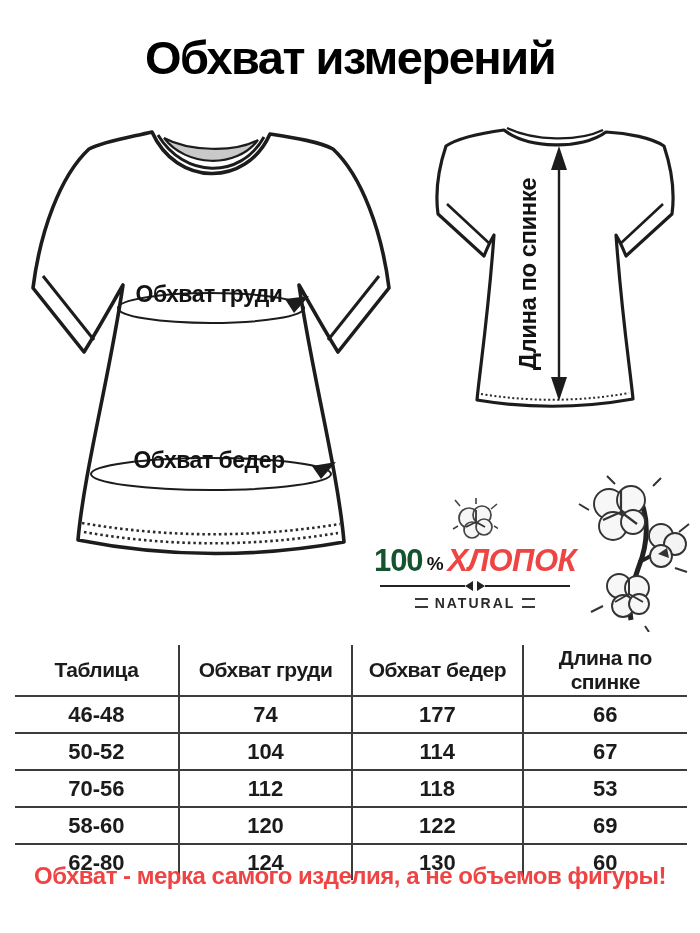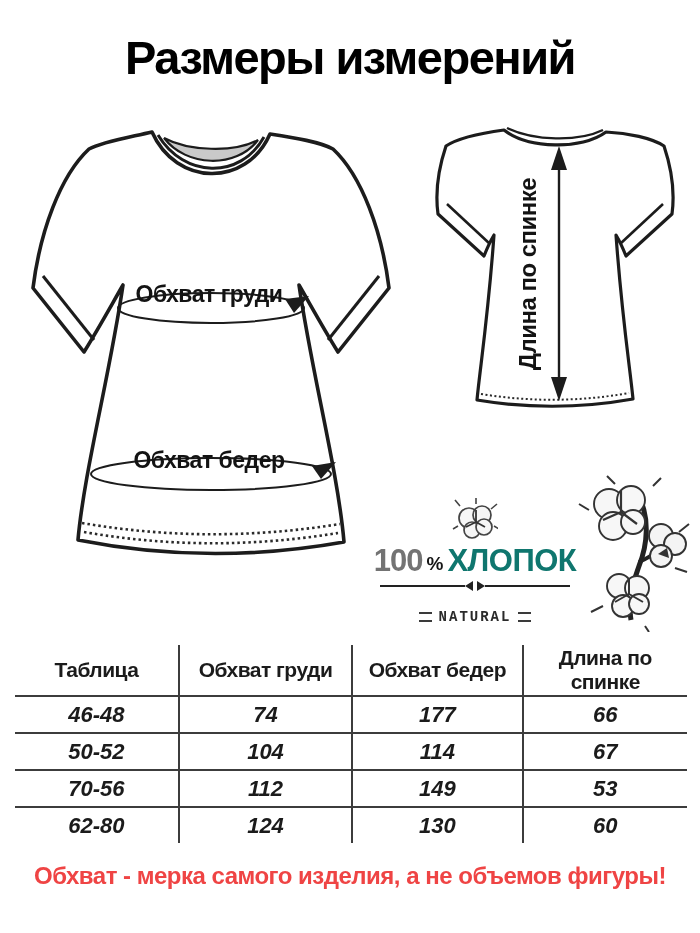--- a/index.html
+++ b/index.html
@@ -14,53 +14,53 @@
   .front-illu{position:absolute;left:26px;top:112px;}
   .back-illu{position:absolute;left:422px;top:108px;}
 
   svg text.measure{font-family:"Liberation Sans","DejaVu Sans",sans-serif;
     font-weight:700;fill:#131313;}
 
   
   .logo{position:absolute;left:372px;top:496px;width:206px;text-align:center;}
   .logo .boll{display:block;margin:0 auto;}
   .logo-line{display:flex;align-items:baseline;justify-content:center;margin-top:1px;}
-  .logo-100{font-size:31px;font-weight:800;letter-spacing:-1px;color:#737373;}
+  .logo-100{font-size:31px;font-weight:800;letter-spacing:-1px;color:#14532d;}
   .logo-pct{font-size:19px;font-weight:800;color:#161616;margin:0 4px;position:relative;top:-1px;}
-  .logo-prod{font-size:31px;font-weight:800;letter-spacing:-0.5px;color:#0f766e;}
+  .logo-prod{font-size:31px;font-weight:800;letter-spacing:-0.5px;color:#ef4444;font-style:italic;}
   .logo-divider{display:flex;align-items:center;margin:1px 8px 0 8px;}
   .logo-divider .rule{flex:1;height:0;border-top:2px solid #222;}
-  .logo-sub{display:flex;align-items:center;justify-content:center;margin-top:17px;
-    font-family:Liberation Mono, monospace;font-weight:700;
+  .logo-sub{display:flex;align-items:center;justify-content:center;margin-top:3px;
+    font-family:Liberation Sans, sans-serif;font-weight:700;
     font-size:14px;letter-spacing:2px;color:#2a2a2a;}
   .logo-sub::before,.logo-sub::after{content:"";width:13px;height:6px;
     border-top:2px solid #3a3a3a;border-bottom:2px solid #3a3a3a;margin:0 7px;}
 
   .branch-illu{position:absolute;left:575px;top:474px;}
 
   
   .size-table{position:absolute;left:15px;top:645px;width:672px;border-collapse:collapse;}
   .size-table th,.size-table td{text-align:center;vertical-align:middle;color:#1b1b1b;}
   .size-table th{font-size:21px;font-weight:700;letter-spacing:-0.5px;height:35px;
     border-bottom:2px solid #3c3c3c;}
-  .size-table td{font-size:22px;font-weight:700;height:33px;border-bottom:2px solid #3c3c3c;font-style:italic;}
+  .size-table td{font-size:22px;font-weight:700;height:33px;border-bottom:2px solid #3c3c3c;}
   .size-table tr:last-child td{border-bottom:none;}
   .size-table th+th,.size-table td+td{border-left:2px solid #3c3c3c;}
   .col1{width:163px;}.col2{width:172px;}.col3{width:169px;}.col4{width:164px;}
 
   
   .note{position:absolute;left:10px;top:862px;width:680px;
     font-size:24px;font-weight:700;letter-spacing:-0.5px;color:#ef4444;text-align:center;}
 </style>
 </head>
 <body>
 
 <div id="page">
 
-  <div class="page-title">Размеры измерений</div>
+  <div class="page-title">Обхват измерений</div>
 
   <div class="front-illu">
     <svg width="370" height="465" viewBox="0 0 370 465">
 
       <path d="M126,20
                C100,26 76,30 63,37
                C34,64 14,120 7,176
                L58,240
                C74,214 86,192 97,173
                C84,262 58,360 52,428
@@ -190,22 +190,28 @@
       </tr>
       <tr>
         <td>50-52</td>
         <td>104</td>
         <td>114</td>
         <td>67</td>
       </tr>
       <tr>
         <td>70-56</td>
         <td>112</td>
-        <td>149</td>
+        <td>118</td>
         <td>53</td>
+      </tr>
+      <tr>
+        <td>58-60</td>
+        <td>120</td>
+        <td>122</td>
+        <td>69</td>
       </tr>
       <tr>
         <td>62-80</td>
         <td>124</td>
         <td>130</td>
         <td>60</td>
       </tr>
     </tbody>
   </table>
 

